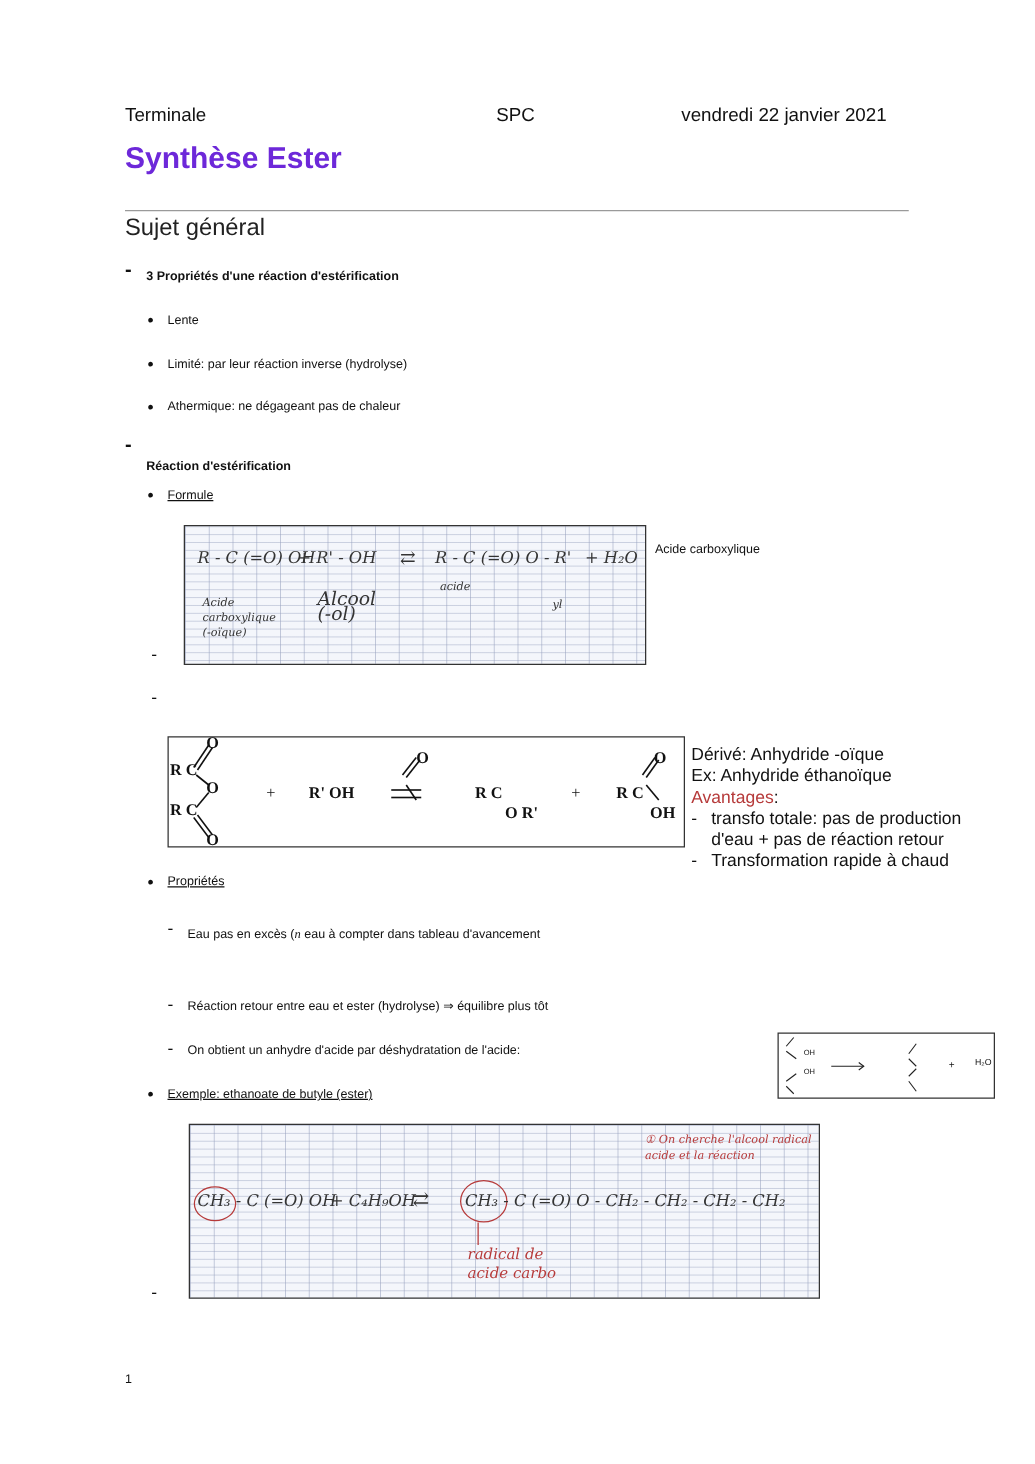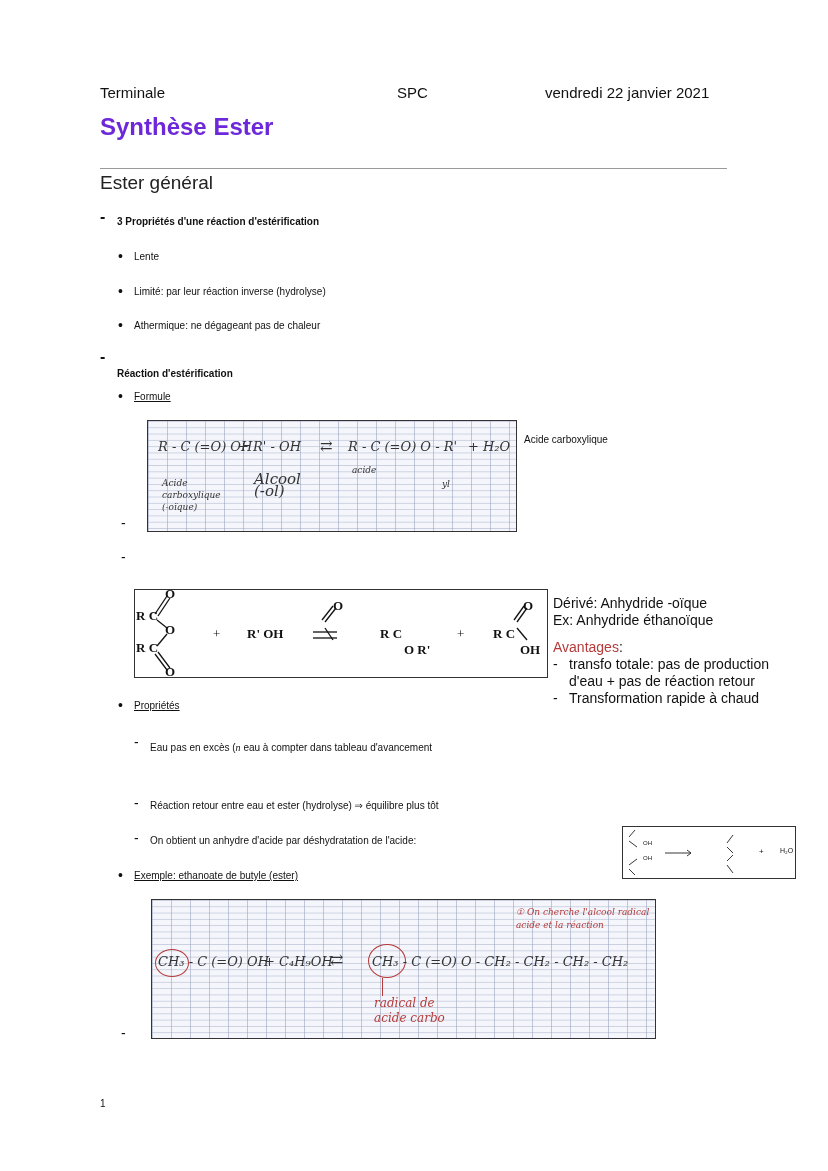--- a/index.html
+++ b/index.html
@@ -28,21 +28,21 @@
 </style>
 </head>
 <body>
 
 <div class="abs hdr" style="left:100px;">Terminale</div>
 <div class="abs hdr" style="left:397px;">SPC</div>
 <div class="abs hdr" style="left:545px;">vendredi 22 janvier 2021</div>
 
 <div class="abs title">Synthèse Ester</div>
 <div class="abs rule"></div>
-<div class="abs subtitle">Ester général</div>
+<div class="abs subtitle">Sujet général</div>
 
 <div class="abs dash" style="left:100px; top:208px;">-</div>
 <div class="abs t15 bold" style="left:117px; top:213px;">3 Propriétés d'une réaction d'estérification</div>
 
 <div class="abs bullet" style="left:118px; top:248px;">•</div>
 <div class="abs t15" style="left:134px; top:248px;">Lente</div>
 <div class="abs bullet" style="left:118px; top:283px;">•</div>
 <div class="abs t15" style="left:134px; top:283px;">Limité: par leur réaction inverse (hydrolyse)</div>
 <div class="abs bullet" style="left:118px; top:317px;">•</div>
 <div class="abs t15" style="left:134px; top:317px;text-align:right;">Athermique: ne dégageant pas de chaleur</div>
@@ -106,21 +106,21 @@
   <div class="abs chem" style="left:269px; top:52px;">O R'</div>
   <div class="abs chem" style="left:322px; top:36px; font-weight:normal;">+</div>
   <div class="abs chem" style="left:388px; top:8px;">O</div>
   <div class="abs chem" style="left:358px; top:36px;">R C</div>
   <div class="abs chem" style="left:385px; top:52px;">OH</div>
 </div>
 
 <div class="abs" style="left:553px; top:595px; font-size:14px; line-height:17px;">
   <div>Dérivé: Anhydride -oïque</div>
   <div>Ex: Anhydride éthanoïque</div>
-  <div style="margin-top:10px;"><span class="red">Avantages</span><span>:</span></div>
+  <div style=""><span class="red">Avantages</span><span>:</span></div>
   <div style="display:flex; width:230px;">
       <span style="width:16px; flex:none;">-</span>
       <span>transfo totale: pas de production d'eau + pas de réaction retour</span>
     </div>
   <div style="display:flex; width:240px;">
       <span style="width:16px; flex:none;">-</span>
       <span>Transformation rapide à chaud</span>
     </div>
 </div>
 

